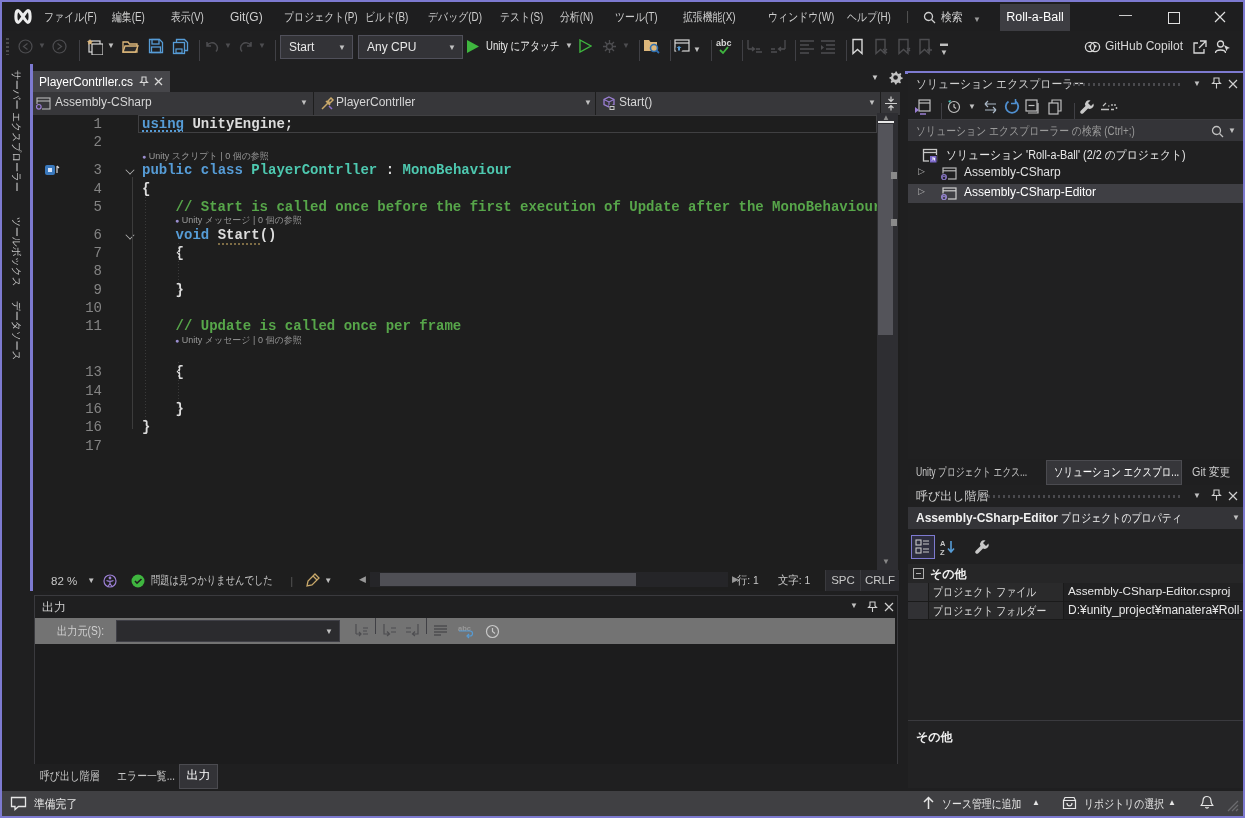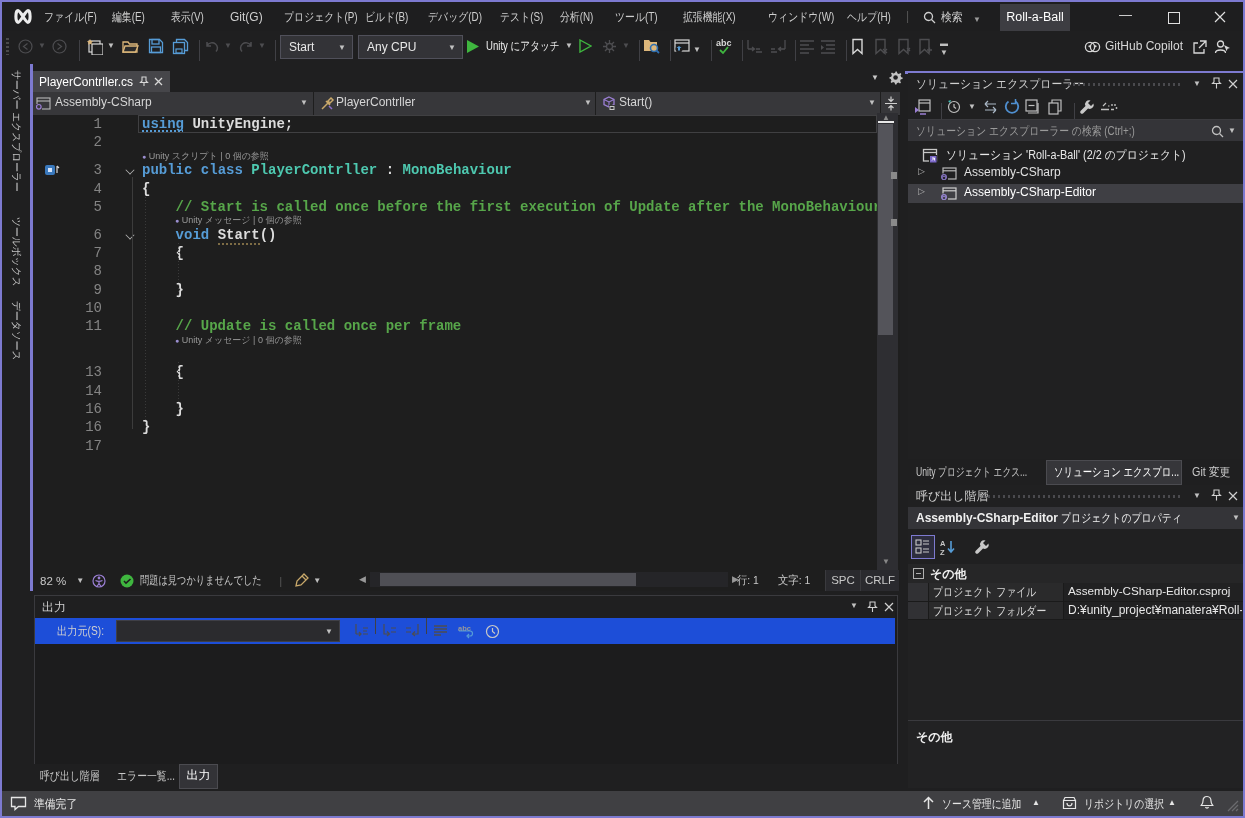--- a/index.html
+++ b/index.html
@@ -305,21 +305,21 @@
   <div class="abs" style="left:844px;top:49px;width:21px;height:457px;background:#2e2e32;">
     <span class="abs" style="left:5px;top:0px;color:#888;font-size:8px;">▲</span>
     <div class="abs" style="left:1px;top:8px;width:16px;height:2px;background:#e8e8e8;"></div>
     <div class="abs" style="left:1px;top:11px;width:15px;height:211px;background:#54545a;"></div>
     <div class="abs" style="left:14px;top:59px;width:6px;height:7px;background:#8a8a8a;"></div>
     <div class="abs" style="left:14px;top:106px;width:6px;height:7px;background:#8a8a8a;"></div>
     <span class="abs" style="left:5px;top:444px;color:#888;font-size:8px;">▼</span>
   </div>
 
   <div class="abs row" style="left:0;top:506px;width:867px;height:21px;background:#1e1e1e;font-size:11.5px;color:#c8c8c8;">
-    <span style="margin-left:7px;">82 %</span>
+    <span style="margin-left:18px;">82 %</span>
     <span style="margin-left:10px;font-size:8px;color:#c0c0c0;">▼</span>
     <svg style="margin-left:8px;" width="14" height="14" viewBox="0 0 14 14">
         <circle cx="7" cy="7" r="6" fill="none" stroke="#9b7fd4" stroke-width="1.2"></circle>
         <circle cx="7" cy="4" r="1.4" fill="#9b7fd4"></circle>
         <path d="M3.5 6.5 c2 1 5 1 7 0 M7 8 v3 M7 9.5 l-2 3 M7 9.5 l2 3" stroke="#9b7fd4" stroke-width="1.2" fill="none"></path>
       </svg>
     <svg style="margin-left:14px;" width="14" height="14" viewBox="0 0 14 14">
         <circle cx="7" cy="7" r="6.5" fill="#3fb63f"></circle>
         <path d="M4 7 l2 2.2 L10.5 5" fill="none" stroke="#1e1e1e" stroke-width="1.6"></path>
       </svg>
@@ -347,21 +347,21 @@
   <div class="abs" style="left:2px;top:5px;width:860px;height:22px;background:#1f1f20;color:#d0d0d0;font-size:12px;">
     <span class="abs" style="left:7px;top:3px;">出力</span>
     <span class="abs" style="left:815px;top:5px;font-size:8px;color:#c0c0c0;">▼</span>
     <svg class="abs" style="left:832px;top:5px" width="11" height="12" viewBox="0 0 11 12">
         <path d="M3 1 h5 v4 l1.5 1.5 H1.5 L3 5 Z M5.5 6.5 v4.5" fill="none" stroke="#d0d0d0" stroke-width="1.1"></path>
       </svg>
     <svg class="abs" style="left:849px;top:6px" width="10" height="10" viewBox="0 0 10 10">
         <path d="M1 1 L9 9 M9 1 L1 9" stroke="#d0d0d0" stroke-width="1.2"></path>
       </svg>
   </div>
-  <div class="abs row" style="left:2px;top:27px;width:860px;height:26px;background:#1d4ed8;color:#d0d0d0;font-size:12px;">
+  <div class="abs row" style="left:2px;top:27px;width:860px;height:26px;background:#737373;color:#d0d0d0;font-size:12px;">
     <span style="margin-left:22px;width:55px;display:inline-block;"><span class="jx" style="transform:scaleX(0.85);">出力元(S):</span></span>
     <div class="row" style="margin-left:4px;width:222px;height:20px;background:#2b2b2e;border:1px solid #3f3f46;">
         <span style="margin-left:auto;margin-right:6px;font-size:8px;color:#c0c0c0;">▼</span>
       </div>
     <svg style="margin-left:14px;" width="15" height="14" viewBox="0 0 15 14">
         <path d="M2 12 V2 M2 12 h4 M5 10 l2 2 -2 2" fill="none" stroke="#4d4d50" stroke-width="1.2" transform="translate(0,-2)"></path>
         <path d="M9 4 h5 M9 7 h4 M9 10 h5" stroke="#4d4d50" stroke-width="1.2"></path>
       </svg>
     <div class="sep" style="height:16px;margin:0 6px;"></div>
     <svg width="15" height="14" viewBox="0 0 15 14">

